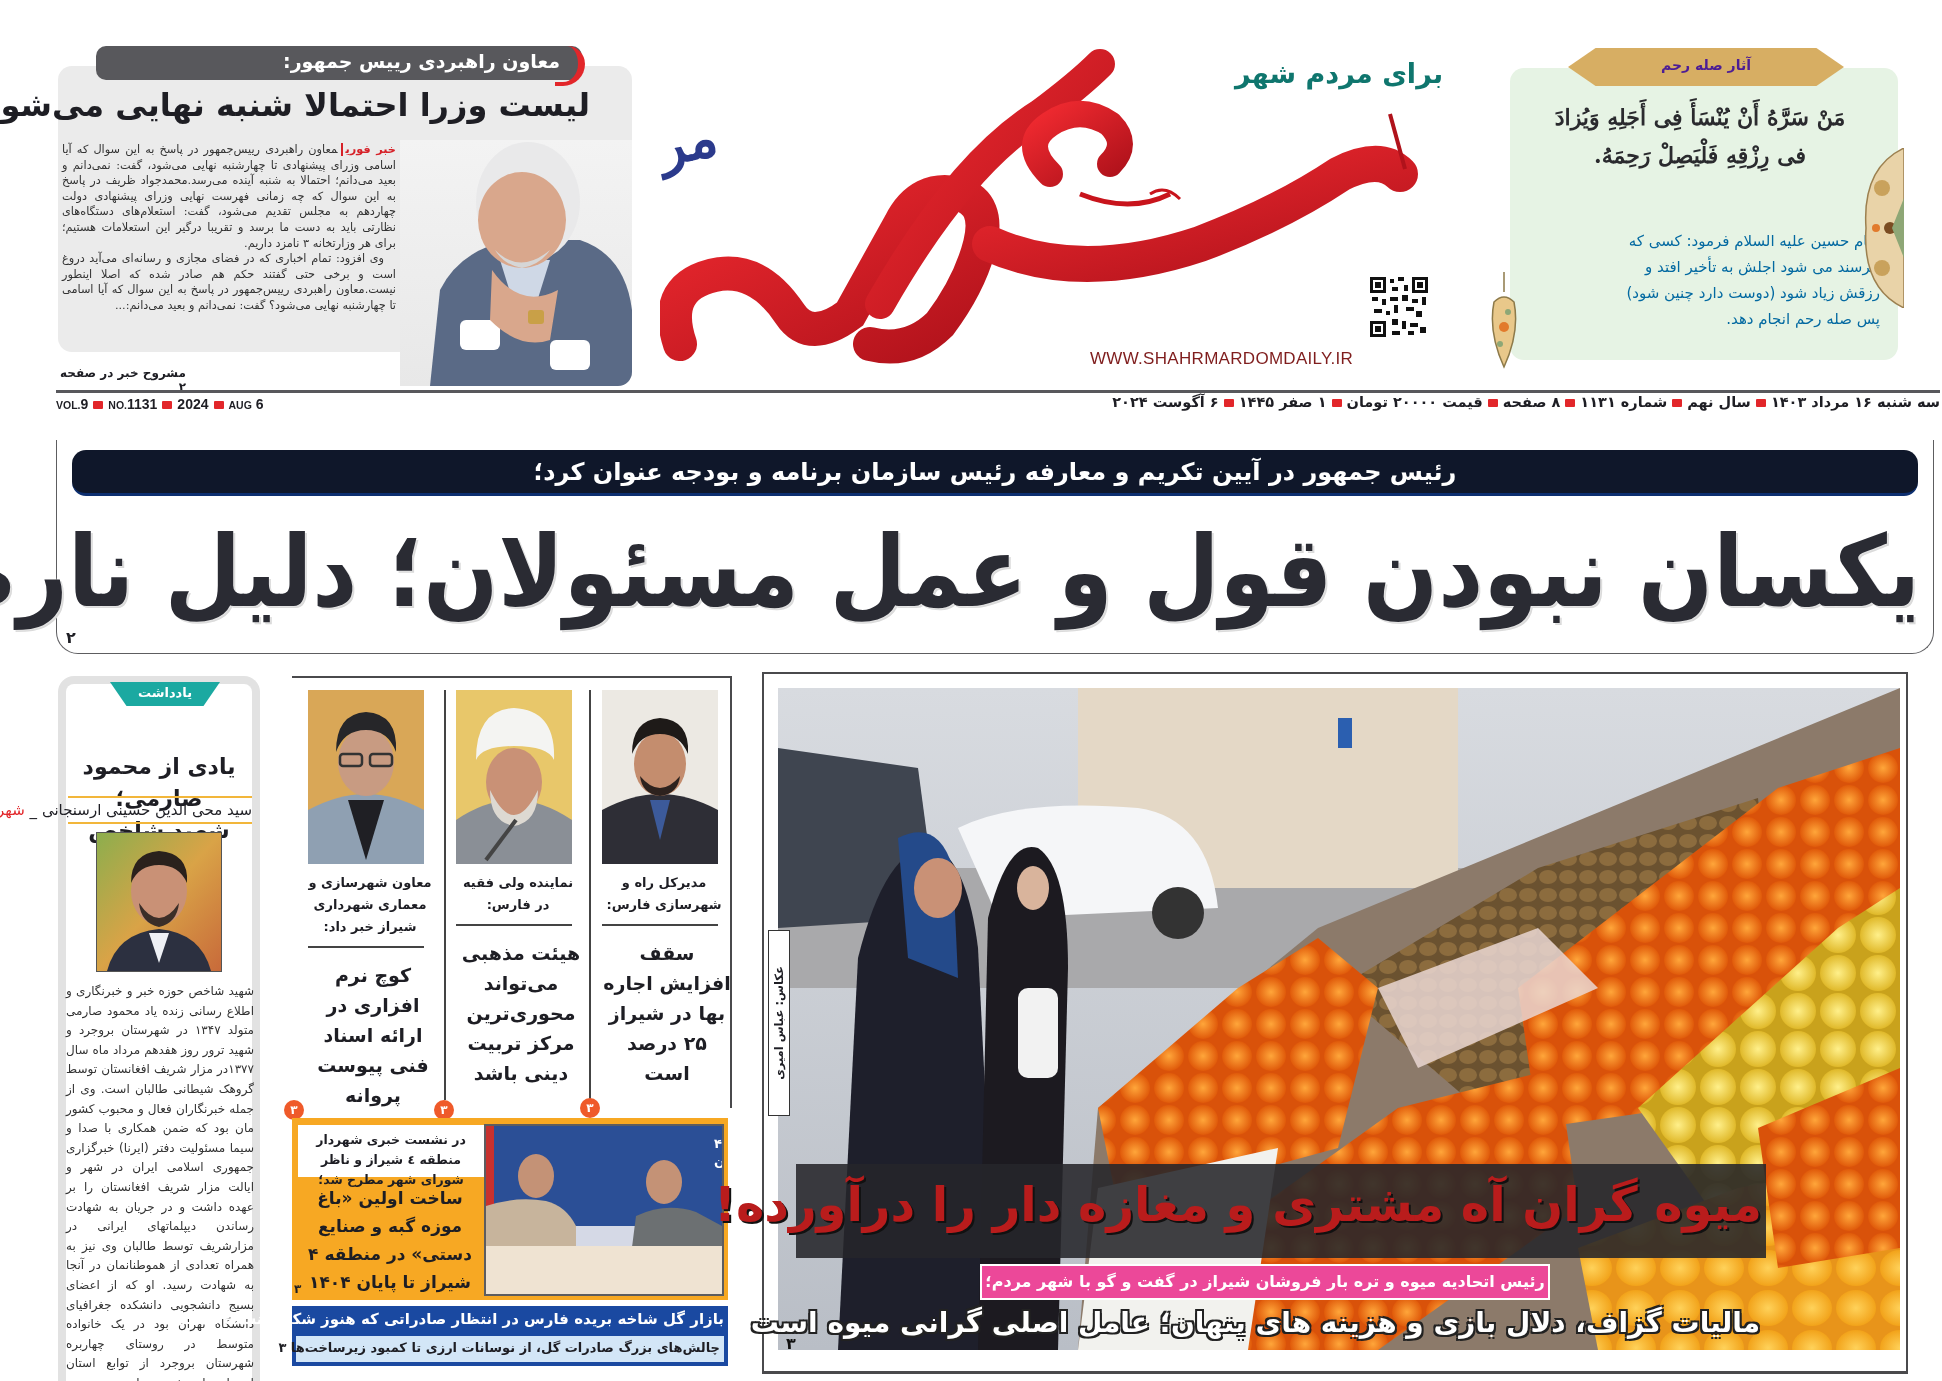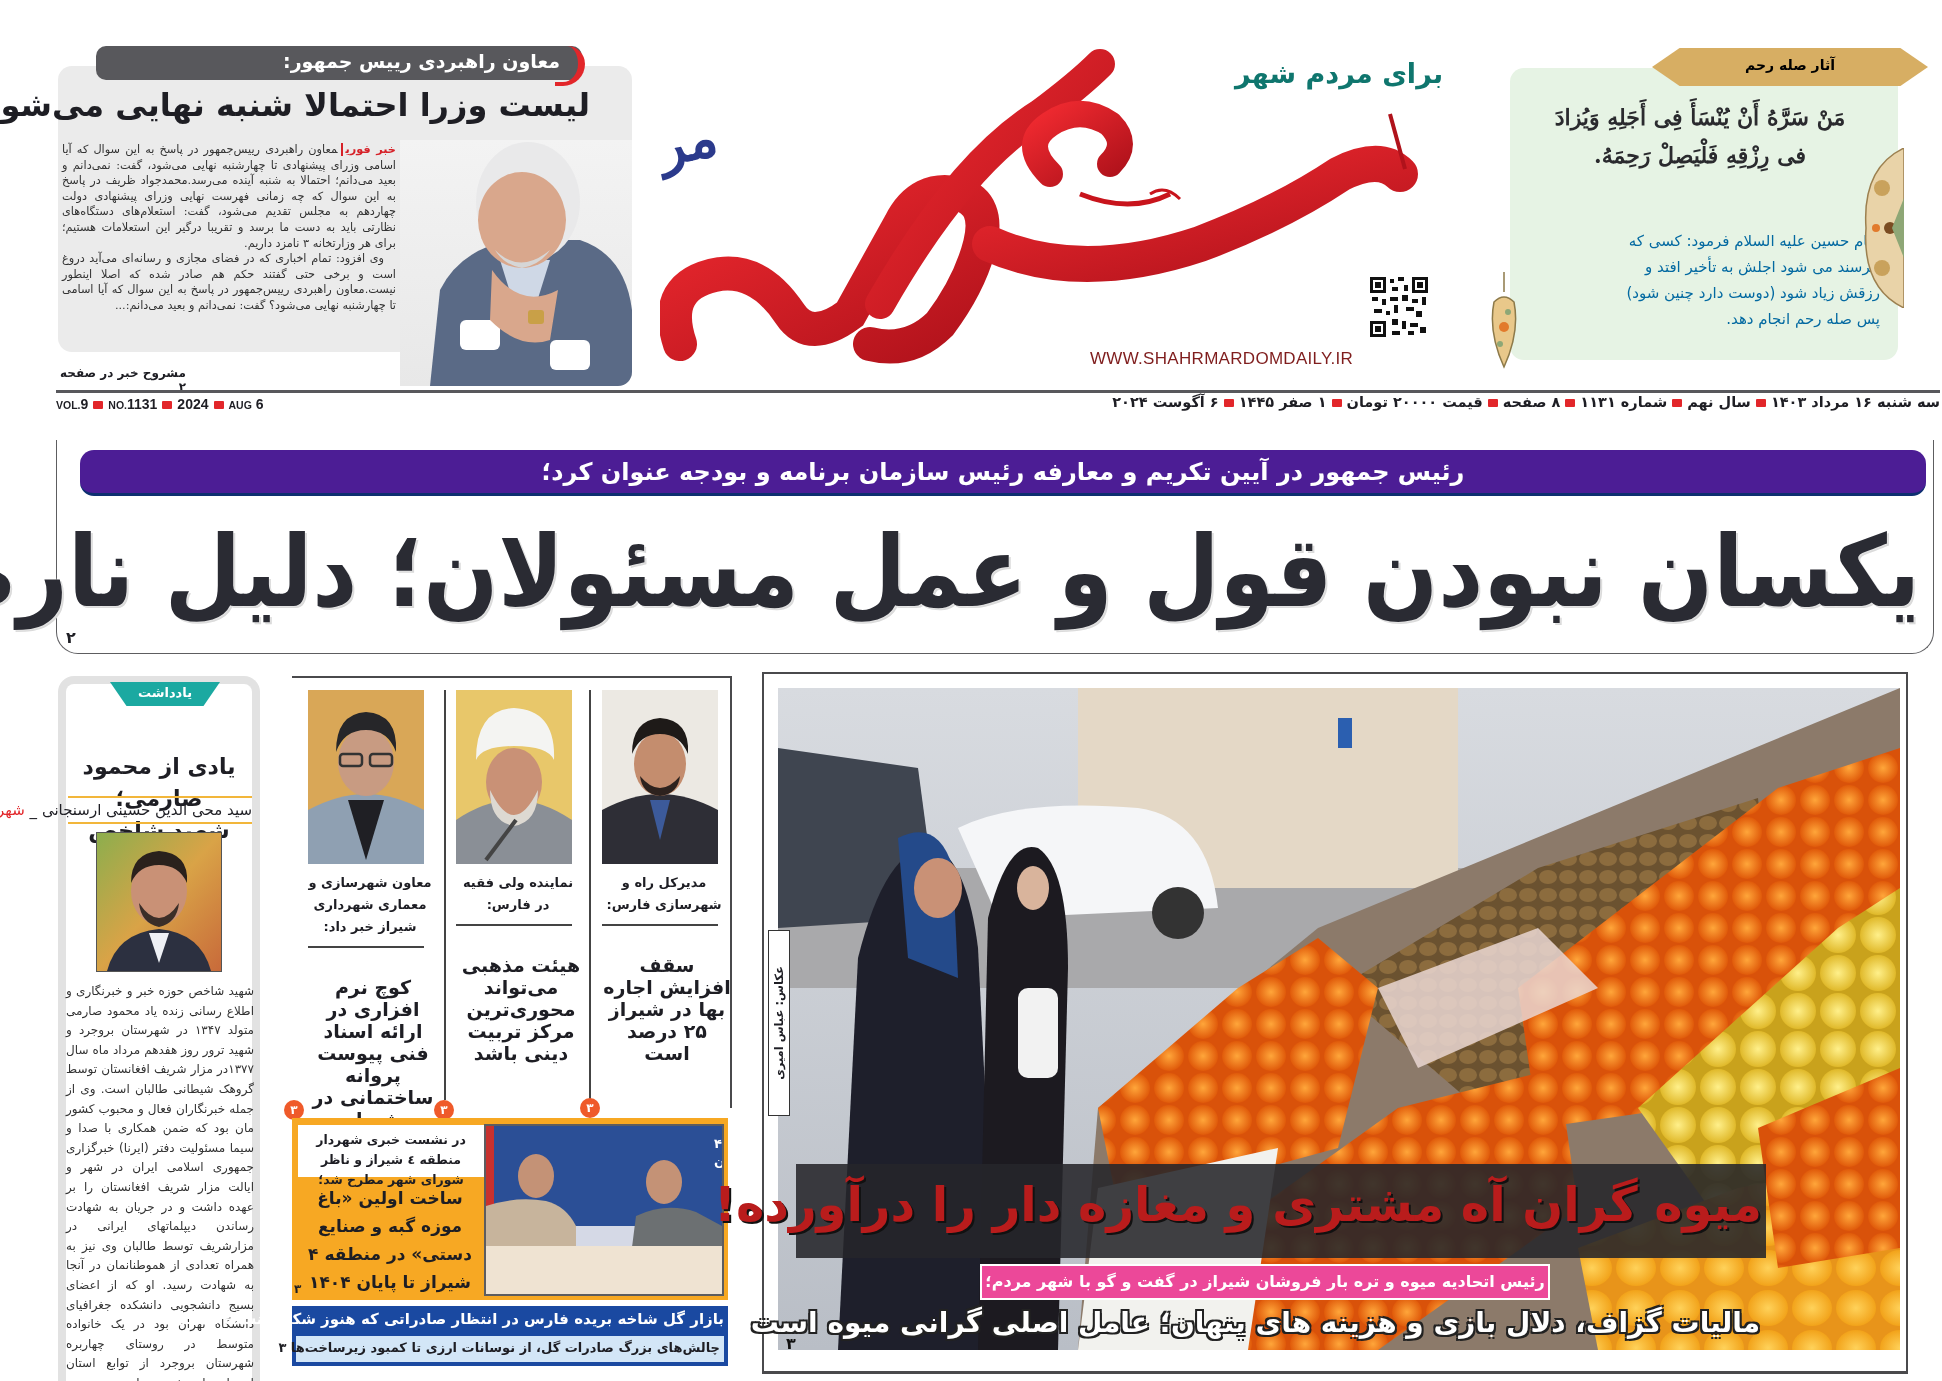--- a/index.html
+++ b/index.html
@@ -17,57 +17,57 @@
   .top-news-photo { left: 400px; top: 140px; width: 232px; height: 246px; border-radius: 0 0 14px 0; overflow: hidden;
     background: linear-gradient(180deg, #f3f3f3 0%, #e8e8e8 100%); }
   .top-news-continued { left: 56px; top: 366px; width: 130px; font-size: 12px; font-weight: bold; direction: rtl; text-align: right; }
 
   .tagline { left: 1235px; top: 58px; font-size: 27px; font-weight: bold; color: #0f766e; direction: rtl; }
   .logo { left: 660px; top: 44px; width: 820px; height: 320px; }
   .qr { left: 1368px; top: 275px; width: 62px; height: 64px; }
   .website { left: 1090px; top: 349px; font-size: 17px; color: #7f1d1d; letter-spacing: 0.3px; font-family: "Liberation Sans", sans-serif; }
 
   .hadith-box { left: 1510px; top: 68px; width: 388px; height: 292px; background: #e6f3e4; border-radius: 14px; }
-  .hadith-tab { left: 1652px; top: 48px; width: 276px; height: 38px; background: #d7ae63;
-    clip-path: polygon(10% 0, 90% 0, 100% 50%, 90% 100%, 10% 100%, 0 50%); color: #000000; font-size: 14px; font-weight: bold; text-align: center; padding-top: 9px; direction: rtl; }
+  .hadith-tab { left: 1568px; top: 48px; width: 276px; height: 38px; background: #d7ae63;
+    clip-path: polygon(10% 0, 90% 0, 100% 50%, 90% 100%, 10% 100%, 0 50%); color: #4c1d95; font-size: 14px; font-weight: bold; text-align: center; padding-top: 9px; direction: rtl; }
   .hadith-arabic { left: 1520px; top: 98px; width: 360px; text-align: center; direction: rtl; font-size: 22px; font-weight: bold; line-height: 38px; color: #2a2a2e; font-family: "DejaVu Serif", serif; }
   .hadith-persian { left: 1520px; top: 228px; width: 360px; text-align: right; direction: rtl; font-size: 15px; line-height: 26px; color: #0369a1; }
   .ornament-right { left: 1862px; top: 148px; width: 42px; height: 160px; }
   .ornament-left { left: 1490px; top: 272px; width: 28px; height: 100px; }
 
   .masthead-rule { left: 56px; top: 390px; width: 1884px; height: 3px; background: #58585c; }
   .dateline { left: 1170px; top: 394px; width: 770px; height: 22px; font-size: 14.5px; font-weight: bold; direction: rtl; text-align: right; white-space: nowrap; color: #1e1e24; }
   .dateline .sep, .volline .sep { display: inline-block; width: 10px; height: 8px; background: #e2262a; margin: 0 5px; vertical-align: middle; border-radius: 1px; }
   .volline { left: 56px; top: 396px; font-size: 14px; font-weight: bold; font-family: "Liberation Sans", sans-serif; white-space: nowrap; }
   .volline small { font-size: 10.5px; }
 
   
   .lead-frame { left: 56px; top: 440px; width: 1878px; height: 214px; border: 1.5px solid #5d5d60; border-top: none; border-radius: 0 0 22px 22px; }
-  .lead-kicker { left: 72px; top: 450px; width: 1846px; height: 46px; background: #4c1d95; border-radius: 14px; border-bottom: 3px solid #0d2f70; color: #fff; text-align: center; font-size: 24px; font-weight: bold; padding-top: 8px; direction: rtl; margin-left: 8px; }
+  .lead-kicker { left: 72px; top: 450px; width: 1846px; height: 46px; background: #0f172a; border-radius: 14px; border-bottom: 3px solid #0d2f70; color: #fff; text-align: center; font-size: 24px; font-weight: bold; padding-top: 8px; direction: rtl; }
   .lead-headline { left: 80px; top: 514px; width: 1840px; text-align: center; direction: rtl; font-size: 88px; font-weight: 900; color: #2a2b33; letter-spacing: -2px; white-space: nowrap; text-shadow: 0 0 2px #fff, 2px 2px 0 #d9d9d9; font-family: "DejaVu Sans", sans-serif; transform: scaleY(1.12); transform-origin: top; }
   .lead-page { left: 66px; top: 628px; font-size: 16px; font-weight: bold; }
 
   
   .opinion-frame { left: 58px; top: 676px; width: 202px; height: 720px; border: 8px solid #e2e2e2; border-bottom: none; border-radius: 16px 16px 0 0; }
   .opinion-tab { left: 110px; top: 682px; width: 110px; height: 24px; background: #1ba9a1; clip-path: polygon(0 0, 100% 0, 85% 100%, 15% 100%); color: #fff; font-size: 13px; font-weight: bold; text-align: center; padding-top: 3px; direction: rtl; }
   .opinion-title { left: 66px; top: 718px; width: 186px; text-align: center; direction: rtl; font-size: 22px; font-weight: 900; line-height: 32px; margin-top: 33px; }
   .opinion-rule1 { left: 68px; top: 796px; width: 184px; height: 2px; background: #f2b63a; }
   .opinion-byline { left: 68px; top: 801px; width: 184px; direction: rtl; text-align: right; font-size: 15px; white-space: nowrap; }
   .opinion-byline .brand { color: #e2262a; }
   .opinion-rule2 { left: 68px; top: 822px; width: 184px; height: 2px; background: #f2b63a; }
   .opinion-photo { left: 96px; top: 832px; width: 126px; height: 140px; border: 1px solid #555; }
   .opinion-body { left: 66px; top: 982px; width: 188px; direction: rtl; text-align: justify; font-size: 12px; line-height: 19.6px; color: #333; }
 
   
   .trio-frame { left: 292px; top: 676px; width: 440px; height: 432px; border: 2px solid #4a4a4c; border-bottom: none; border-left: none; }
   .trio-col { top: 690px; width: 120px; }
   .trio-photo { width: 116px; height: 174px; }
   .trio-label { width: 124px; margin-top: 8px; text-align: center; direction: rtl; font-size: 13px; font-weight: bold; line-height: 22px; }
   .trio-rule { width: 116px; height: 1.5px; background: #444; margin-top: 8px; }
-  .trio-headline { width: 130px; margin-top: 28px; text-align: center; direction: rtl; font-size: 19px; font-weight: 900; line-height: 22px; }
+  .trio-headline { width: 130px; margin-top: 12px; text-align: center; direction: rtl; font-size: 19px; font-weight: 900; line-height: 30px; }
   .trio-divider { top: 690px; width: 1.5px; height: 410px; background: #444; }
   .page-badge { width: 20px; height: 20px; border-radius: 50%; background: #ef5a2a; color: #fff; font-size: 12px; font-weight: bold; text-align: center; line-height: 20px; }
 
   
   .r4-box { left: 292px; top: 1118px; width: 436px; height: 182px; background: #f7a823; }
   .r4-kicker { left: 298px; top: 1125px; width: 186px; height: 52px; background: #fff; direction: rtl; text-align: center; font-size: 12.5px; font-weight: bold; line-height: 20px; padding-top: 5px; }
   .r4-headline { left: 294px; top: 1184px; width: 192px; direction: rtl; text-align: center; font-size: 17px; font-weight: 900; line-height: 28px; }
   .r4-page { left: 294px; top: 1282px; font-size: 12px; font-weight: bold; }
   .r4-photo { left: 484px; top: 1124px; width: 240px; height: 172px; border: 2px solid #5d5d60; overflow: hidden; }
   .flower-banner { left: 292px; top: 1306px; width: 436px; height: 60px; background: #1a49a1; }

